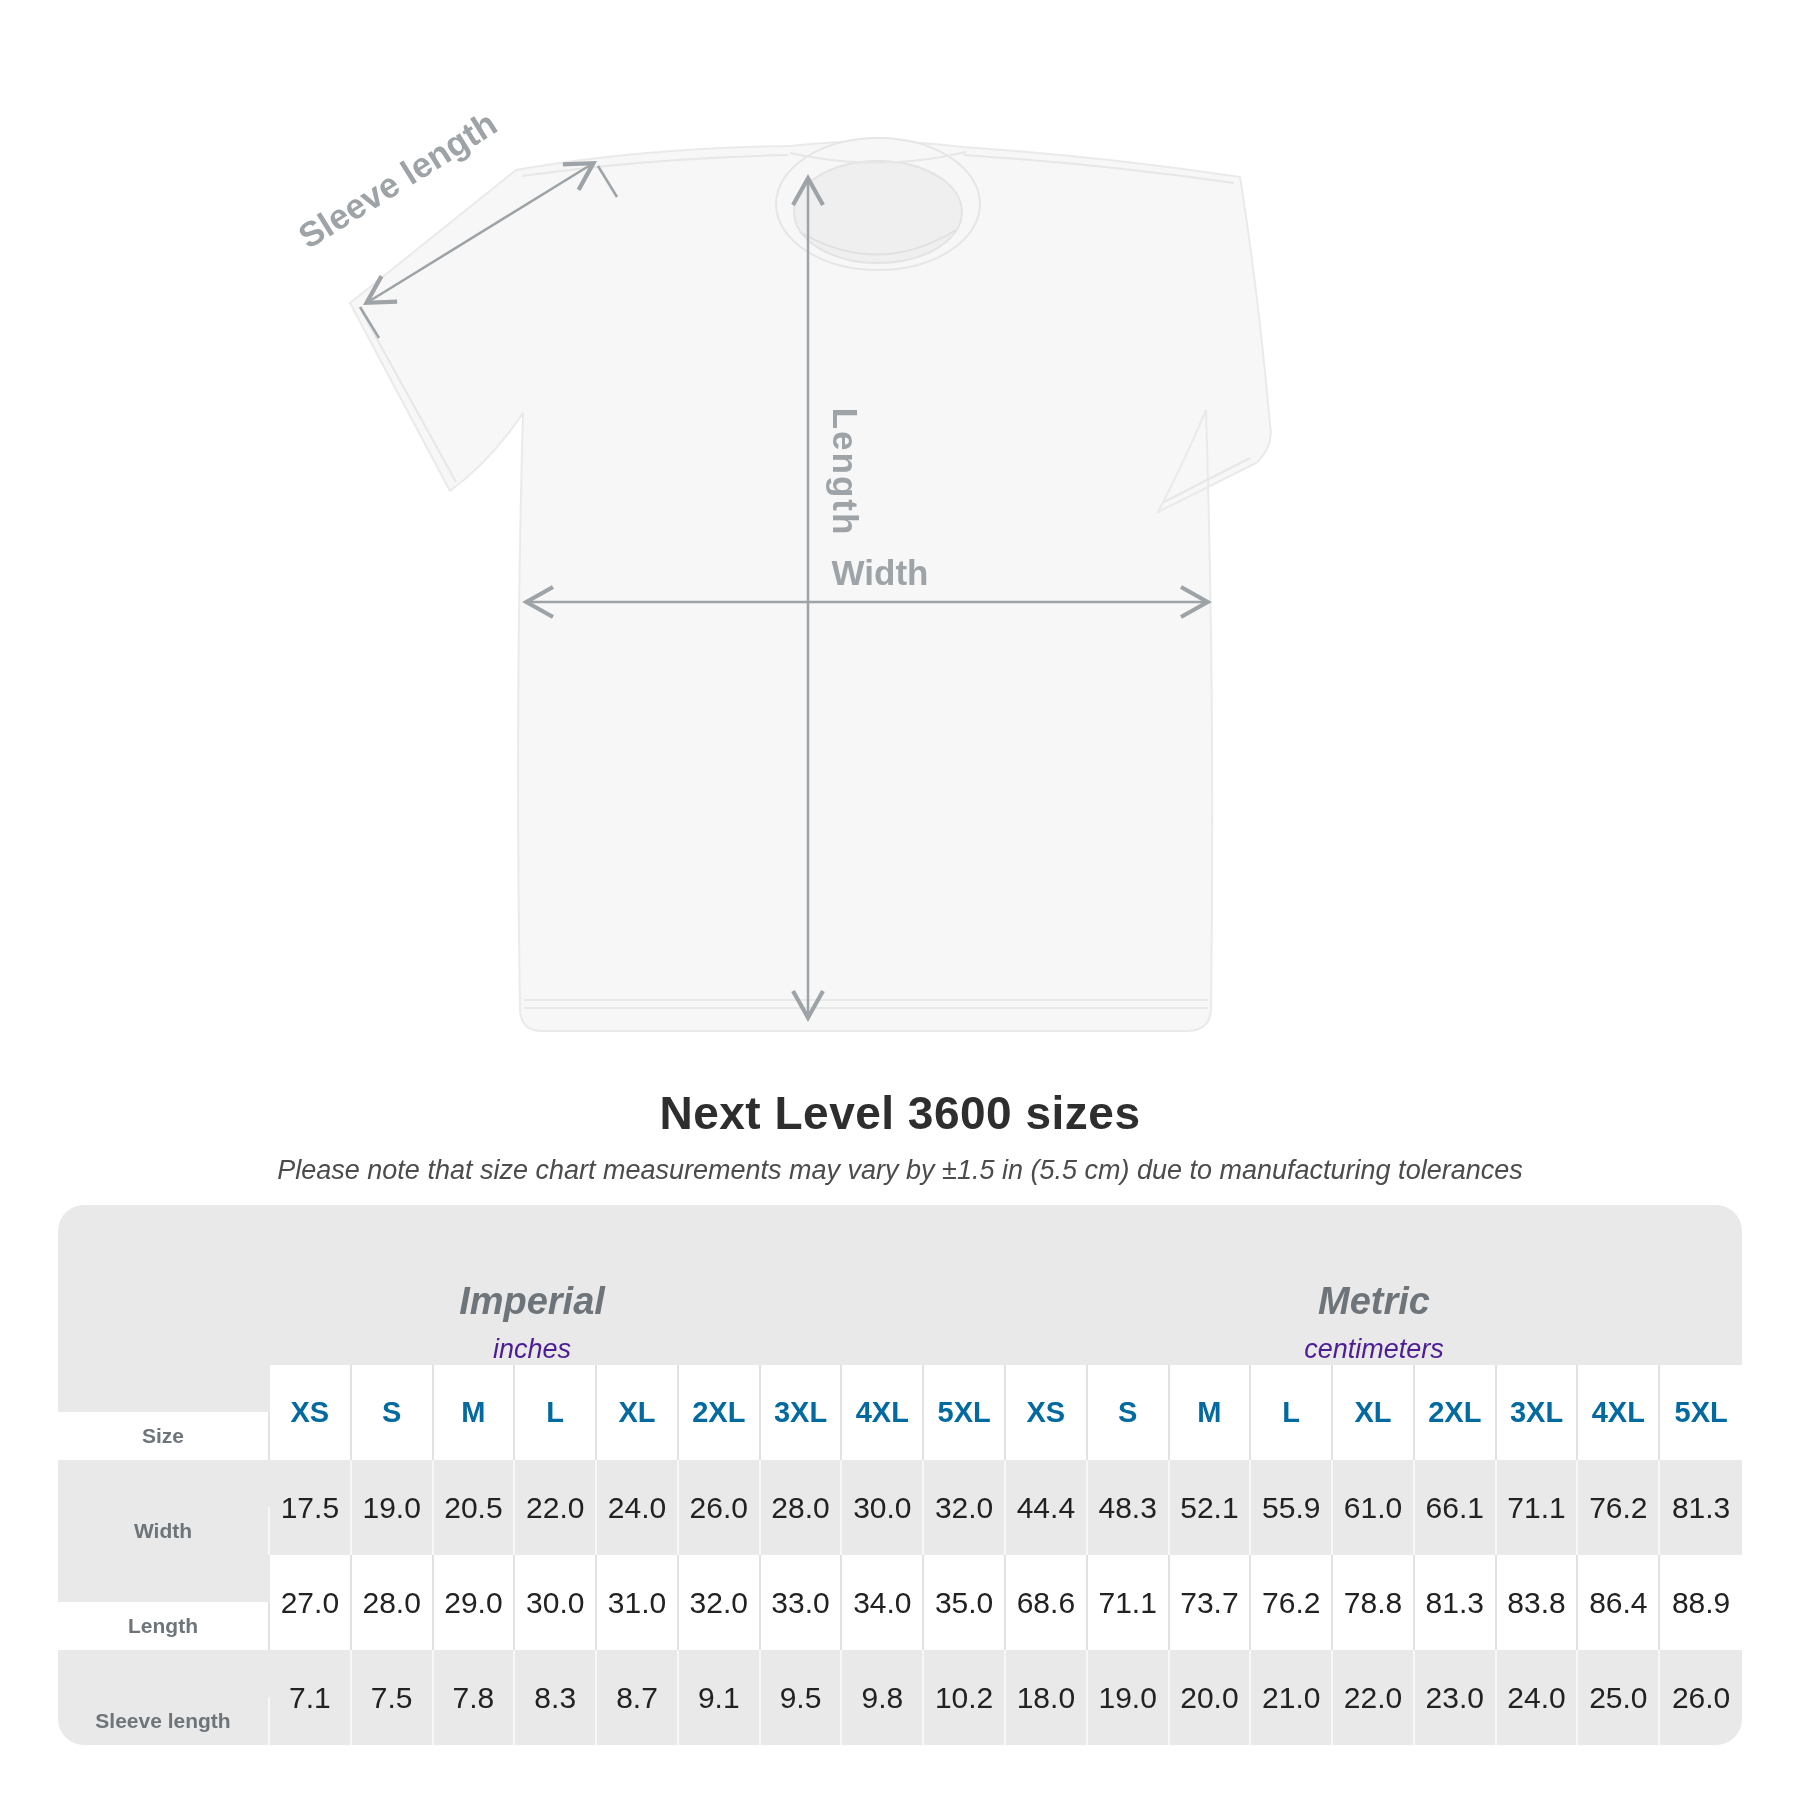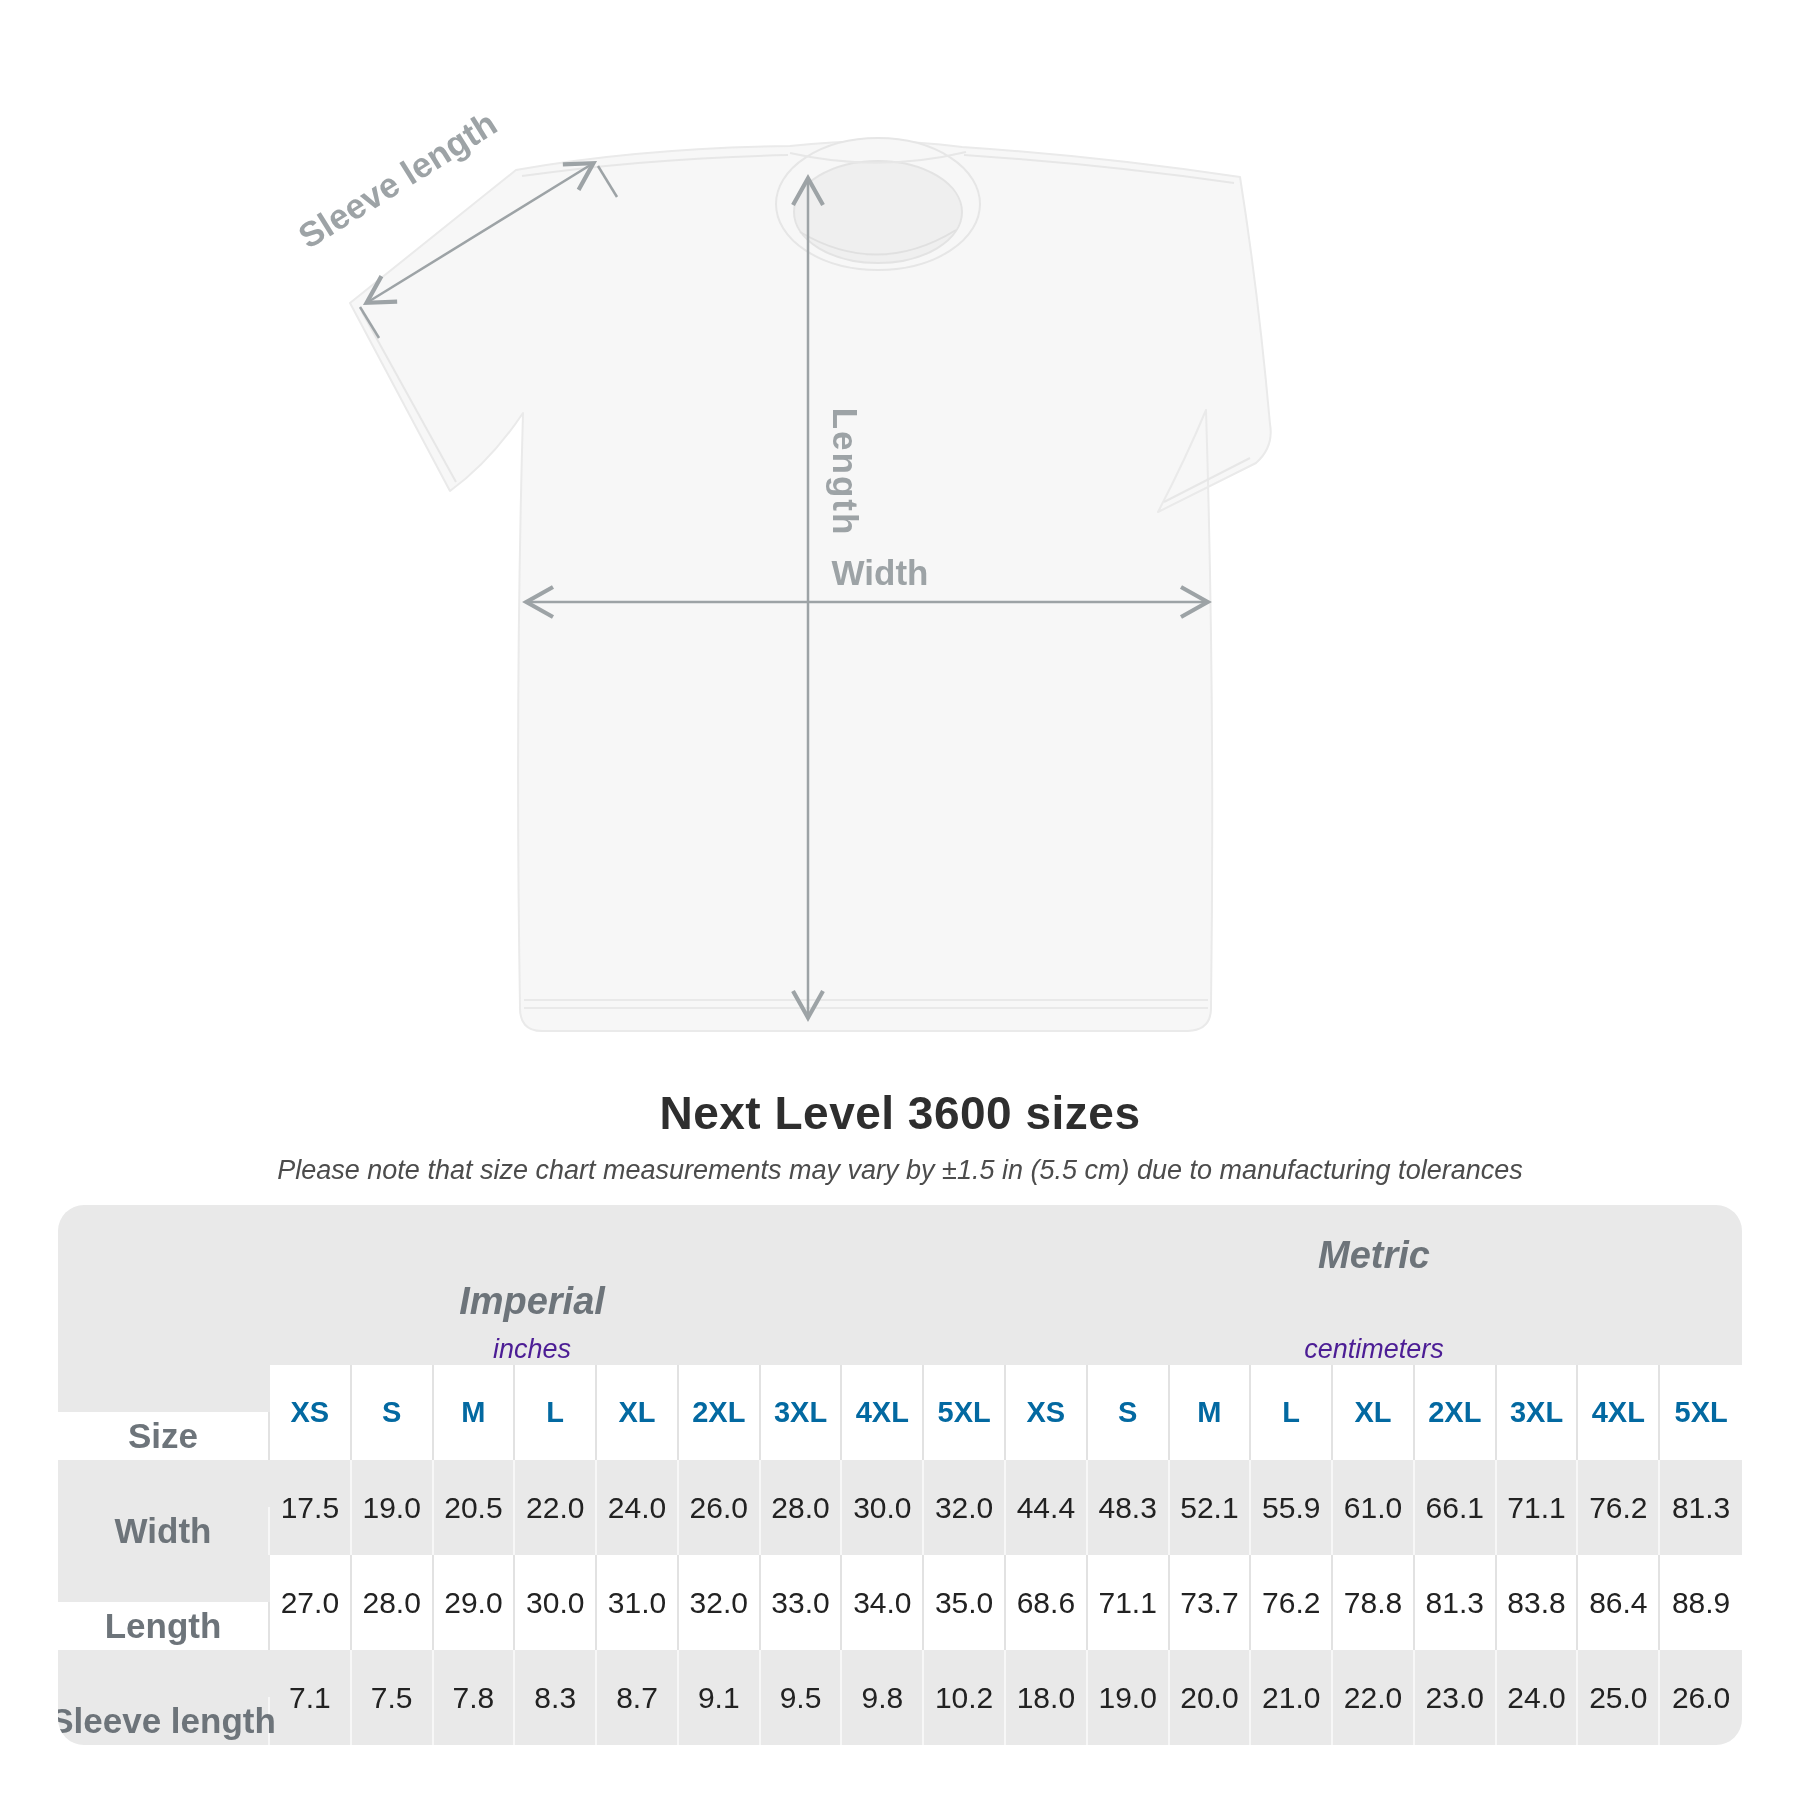--- a/index.html
+++ b/index.html
@@ -36,21 +36,21 @@
   .unit-sub  { font-size:27px; font-style:italic; color:#4c1d95; margin-top:11px; }
 
   .cell {
     display:flex; align-items:center; justify-content:center;
     font-size:30px; color:#222222; white-space:nowrap;
   }
   .cell.white { background:#ffffff; }
   .cell.white.cb { border-right:2px solid #e2e2e2; }
   .cell.gray.cb  { border-right:2px solid #f7f7f7; }
   .cell.hdr  { font-weight:bold; color:#0369a1; font-size:29px; }
-  .cell.rowlabel { font-weight:bold; color:#6d747a; font-size:35px;margin-top:47px; }
+  .cell.rowlabel { font-weight:bold; color:#6d747a; font-size:21px;margin-top:47px; }
 
   
   .dim-label { fill:#9da3a6; font-family:"Liberation Sans",sans-serif; font-weight:bold; font-size:35px; }
 </style>
 </head>
 <body>
 
 <div class="canvas">
 
   <svg id="diagram-svg" width="1800" height="1100" viewBox="0 0 1800 1100">
@@ -104,21 +104,21 @@
   </svg>
 
   <div class="page-title">Next Level 3600 sizes</div>
   <div class="page-subtitle">Please note that size chart measurements may vary by ±1.5 in (5.5 cm) due to manufacturing tolerances</div>
 
   <div class="size-table" id="size-grid">
     <div class="unit-cell" style="grid-column:1 / span 10; grid-row:1;">
       <div class="unit-name">Imperial</div>
       <div class="unit-sub">inches</div>
     </div>
-    <div class="unit-cell" style="grid-column:11 / span 9; grid-row:1;gap:46px;">
+    <div class="unit-cell" style="grid-column:11 / span 9; grid-row:1;">
       <div class="unit-name">Metric</div>
       <div class="unit-sub">centimeters</div>
     </div>
 
   <div class="cell white cb rowlabel">Size</div>
       <div class="cell white hdr cb">XS</div>
       <div class="cell white hdr cb">S</div>
       <div class="cell white hdr cb">M</div>
       <div class="cell white hdr cb">L</div>
       <div class="cell white hdr cb">XL</div>

